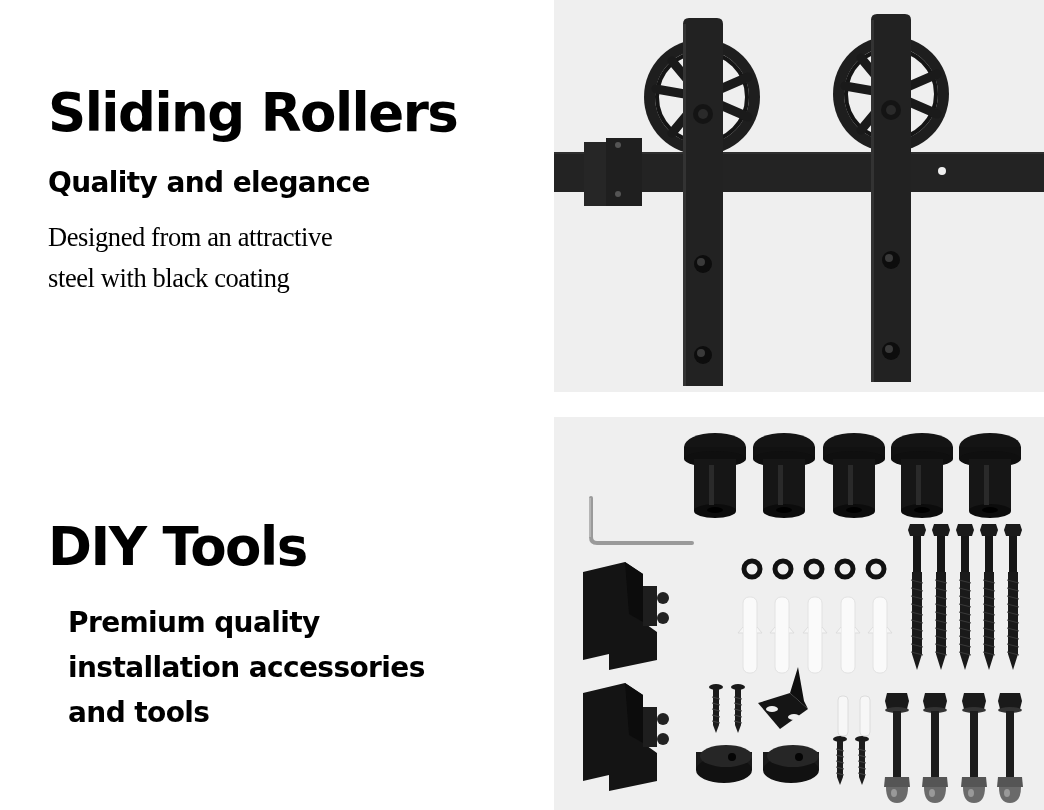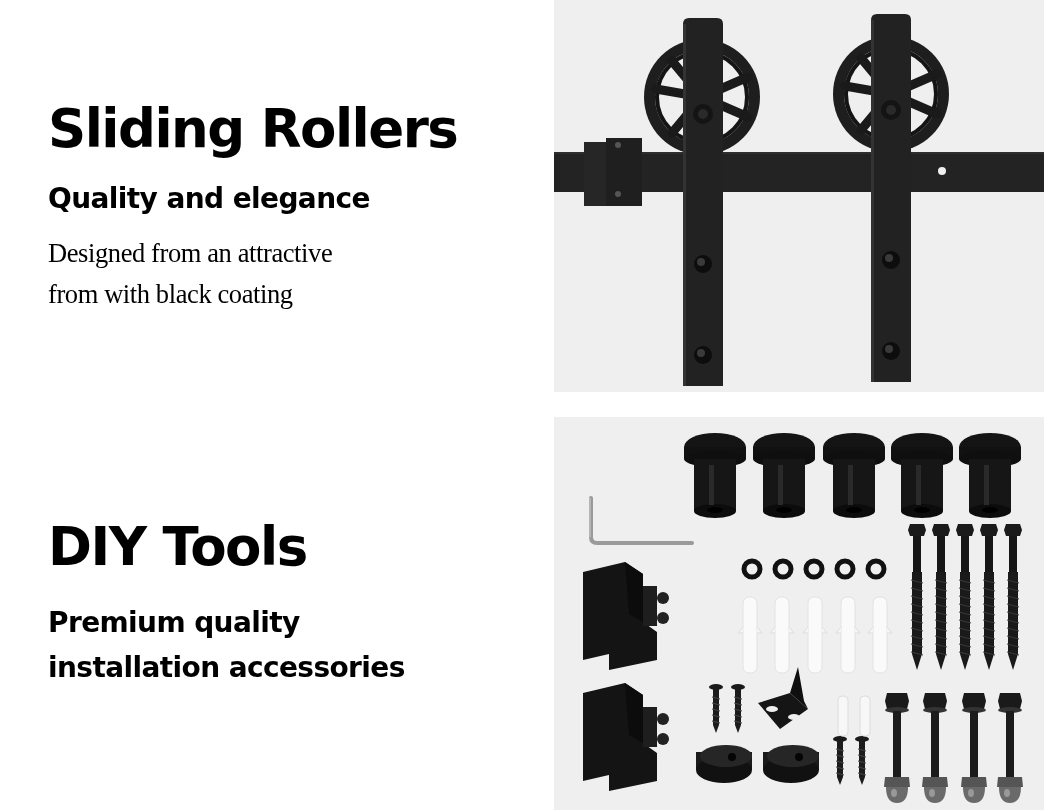--- a/index.html
+++ b/index.html
@@ -13,47 +13,48 @@
     font-size: 53px; letter-spacing: -1.5px; line-height: 1; margin: 0;
   }
   .subtitle {
     font-family: "DejaVu Sans", sans-serif; font-weight: bold;
     font-size: 28px; letter-spacing: -0.6px; line-height: 45px; margin: 0;
   }
   .body-text {
     font-family: Liberation Serif, serif; font-weight: normal;
     font-size: 26.5px; letter-spacing: -0.4px; line-height: 41px; margin: 0;
   }
-  #feature-1 { top: 86px; margin-top: 16px; }
+  #feature-1 { top: 86px; }
   #feature-1 .subtitle { margin-top: 26px; line-height: 36px; }
   #feature-1 .body-text { margin-top: 16px; width: 440px; }
   #feature-2 { top: 520px; }
-  #feature-2 .subtitle { margin-top: 27px; width: 440px; }
+  #feature-2 .subtitle { margin-top: 27px; width: 440px; margin-left: 20px; }
   .photo { position: absolute; left: 554px; width: 490px; background: #efefef; overflow: hidden; }
   #photo-rollers { top: 0; height: 392px; }
   #photo-tools { top: 417px; height: 393px; }
   .photo svg { display: block; }
 </style>
 </head>
 <body>
 
 <div class="feature-text" id="feature-1">
   <h1 class="title">Sliding Rollers</h1>
   <h2 class="subtitle">Quality and elegance</h2>
   <p class="body-text">
     <span>Designed from an attractive</span><br>
-    <span>from with black coating</span>
+    <span>steel with black coating</span>
   </p>
 </div>
 
 <div class="feature-text" id="feature-2">
   <h1 class="title">DIY Tools</h1>
   <h2 class="subtitle">
     <span>Premium quality</span><br>
     <span>installation accessories</span><br>
+    <span>and tools</span>
   </h2>
 </div>
 
 <div class="photo" id="photo-rollers">
   <svg width="490" height="392" viewBox="0 0 490 392">
     <defs>
       <g id="wheel">
         <circle cx="0" cy="0" r="58" fill="#1e1e1e"></circle>
         <circle cx="0" cy="0" r="47" fill="#efefef"></circle>
         <circle cx="0" cy="0" r="45" fill="none" stroke="#151515" stroke-width="4"></circle>

